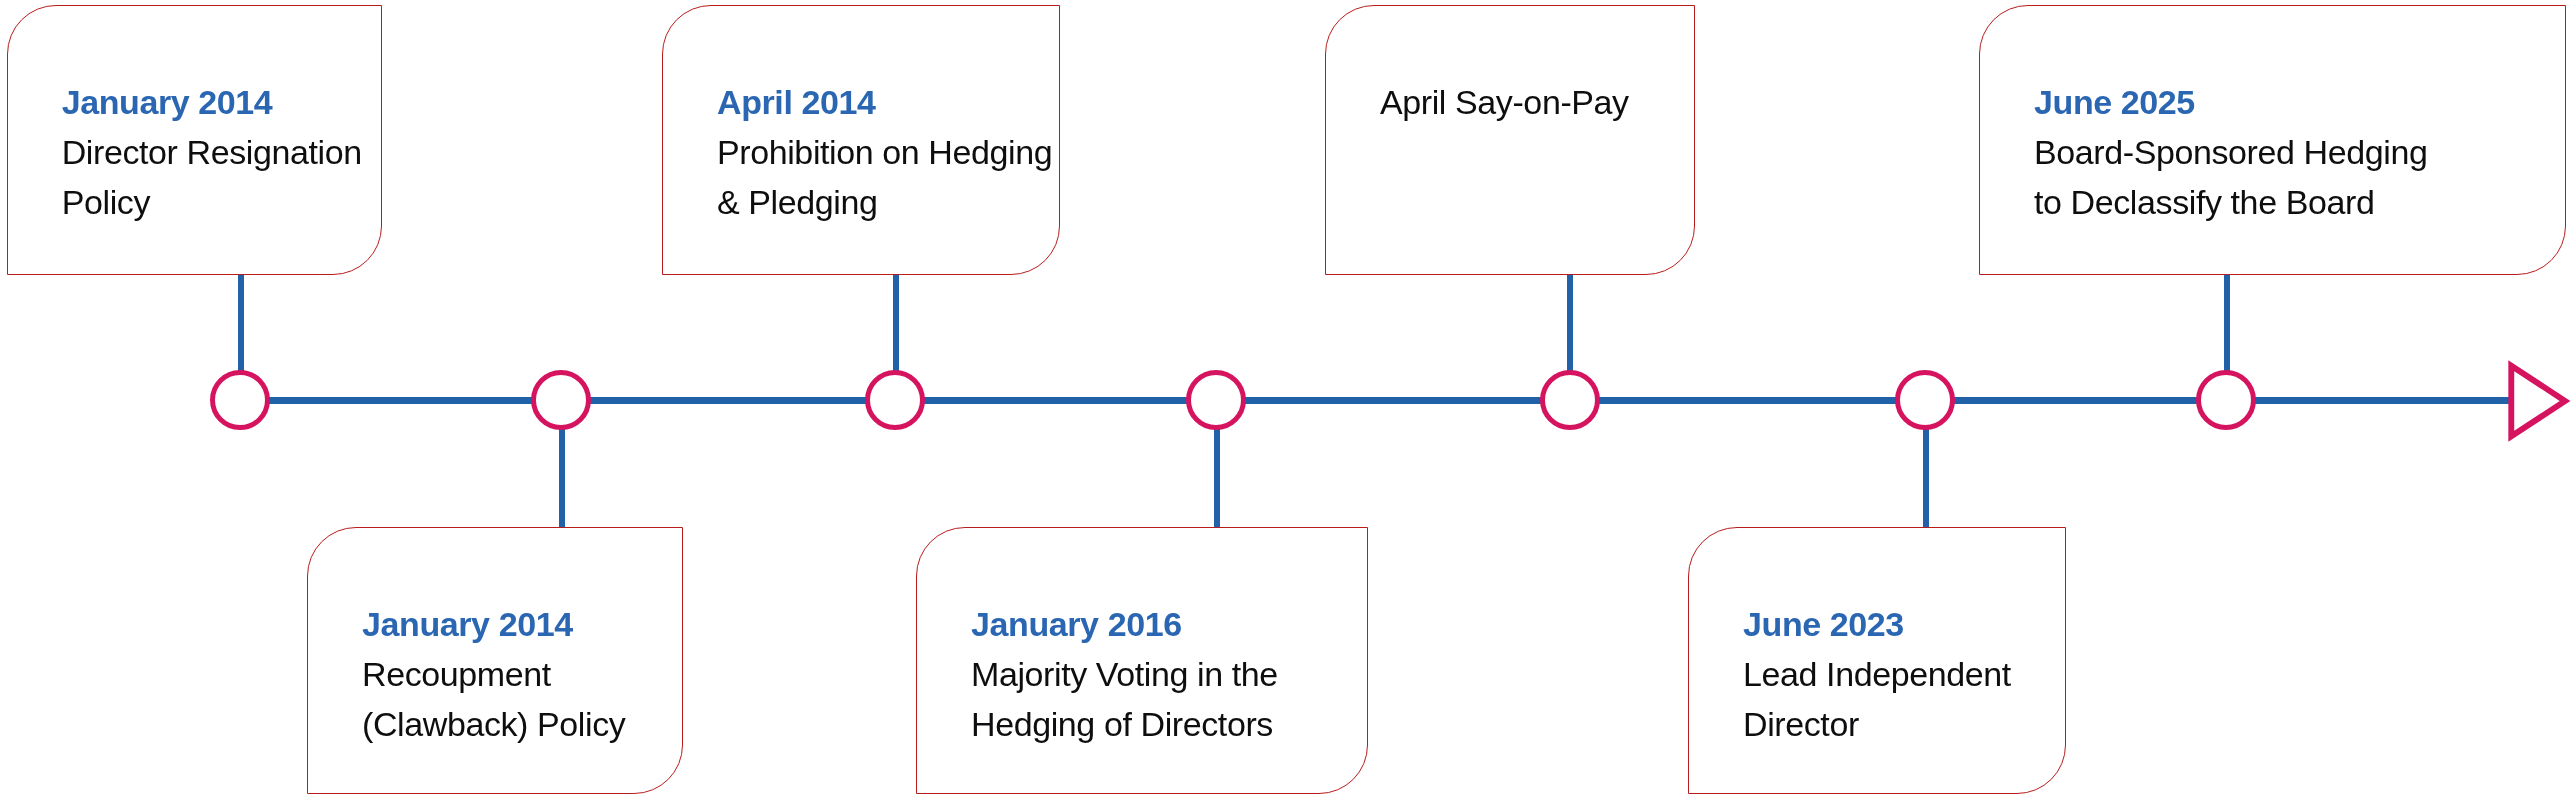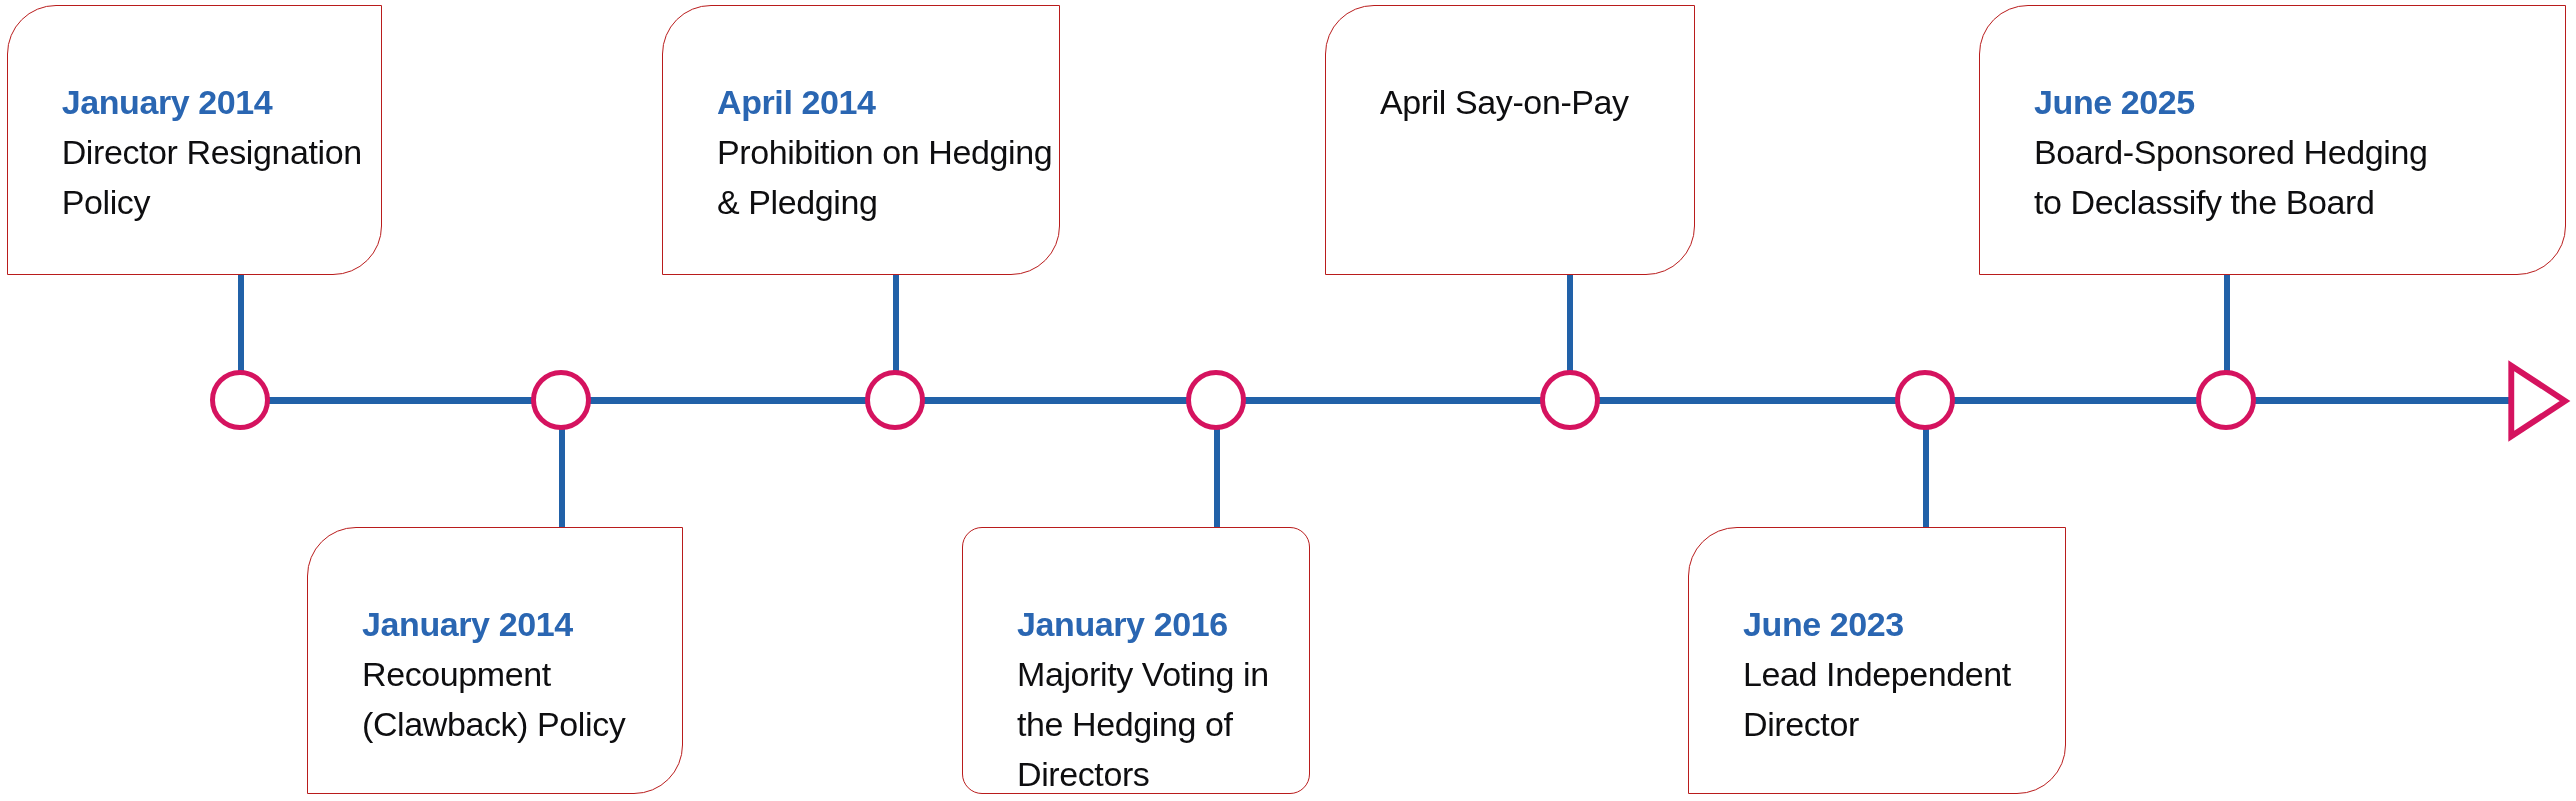--- a/index.html
+++ b/index.html
@@ -57,21 +57,21 @@
     color:#0e0e10;
     font-size:34px;line-height:50px;
     letter-spacing:-0.4px;
   }
   .b1{left:6.7px;width:375px;}
   .b3{left:662px;width:398px;}
   .b5{left:1325px;width:370px;}
   .b7{left:1979px;width:587px;}
   .b7 .title{max-width:424px;}
   .b2{left:307px;width:376px;}
-  .b4{left:962px;width:348px;border-radius:20px;}
+  .b4{left:916px;width:452px;}
   .b6{left:1667px;width:378px;margin-left:21px;}
 </style>
 </head>
 <body>
 
 <div class="canvas">
 
   <div class="hline"></div>
 
   <div class="vconn up x1"></div>

